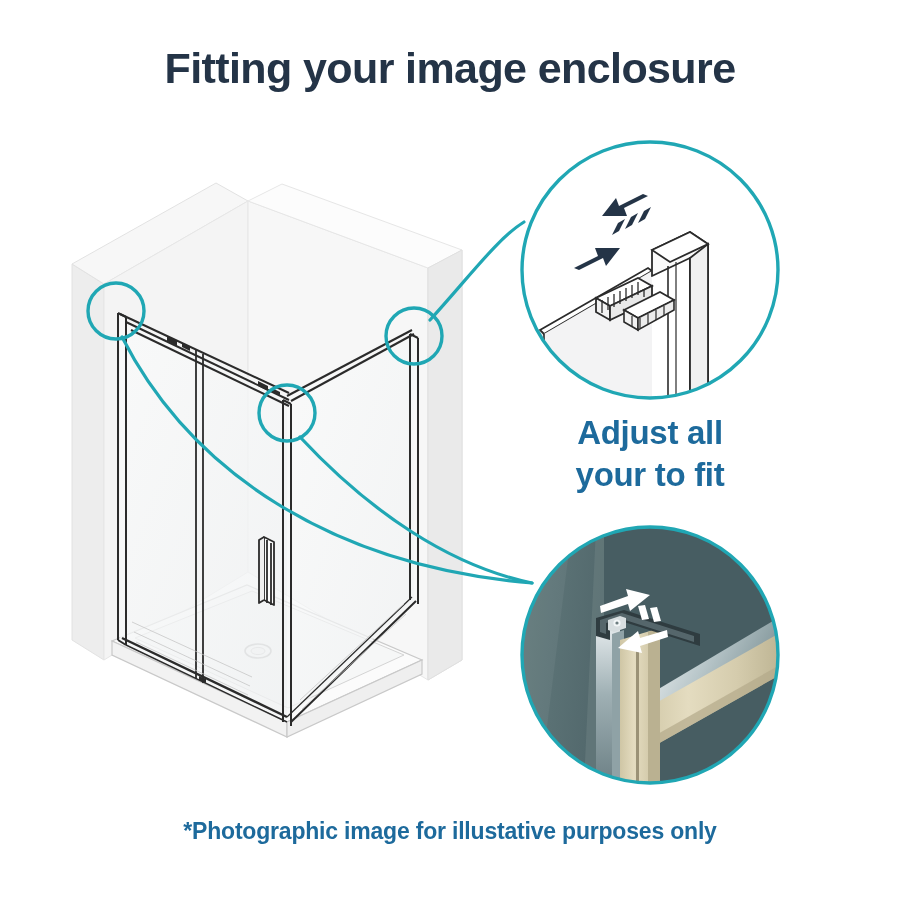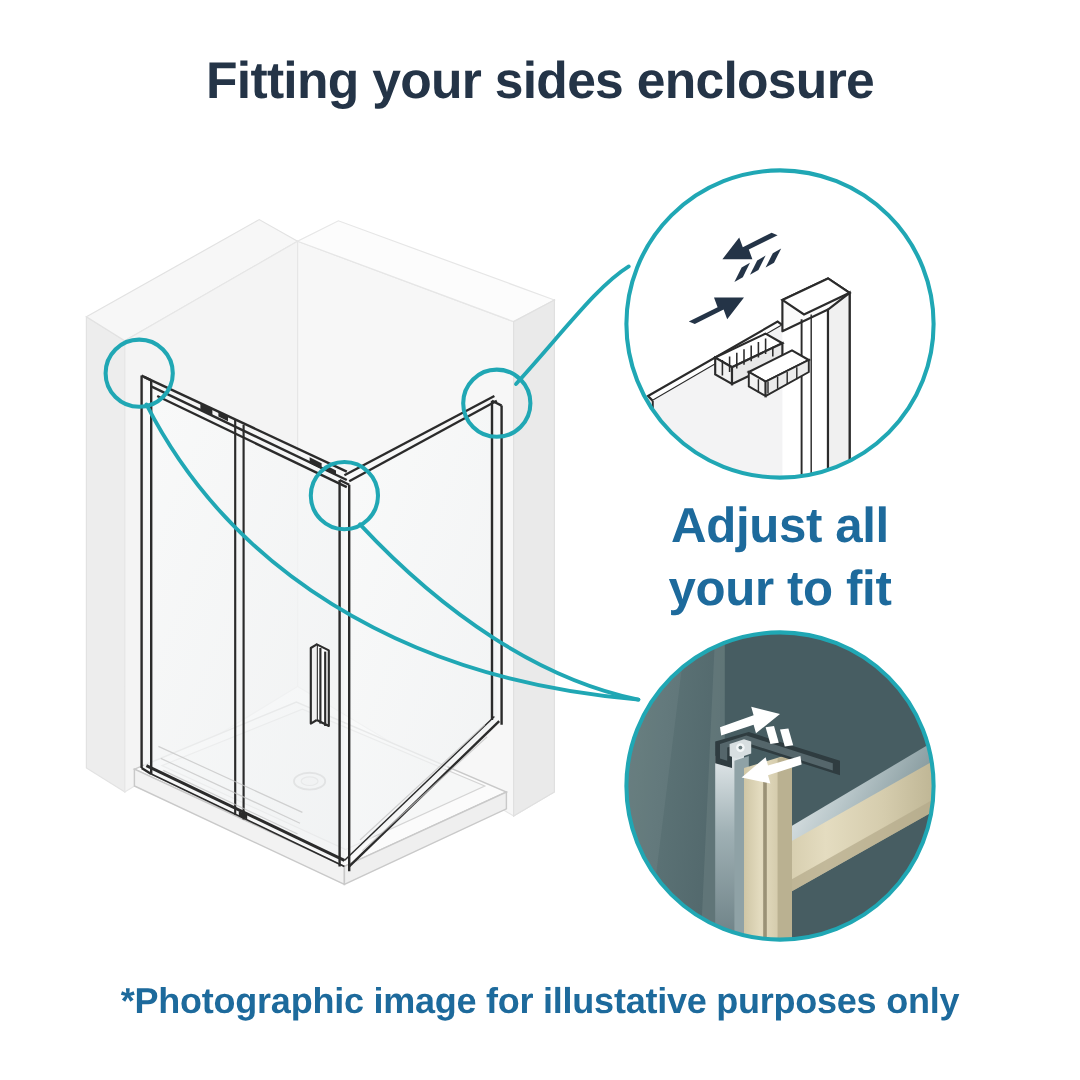--- a/index.html
+++ b/index.html
@@ -18,31 +18,31 @@
     font-size:43px;
     font-weight:700;
     letter-spacing:-0.6px;
     color:#243447;
     line-height:1.1;
   }
   .callout-text{
     position:absolute;
     left:520px;top:412px;width:260px;
     text-align:center;
-    font-size:41px;
+    font-size:33px;
     font-weight:700;
     line-height:1.28;
     color:#1d6a9c;
     letter-spacing:-0.3px;
   }
   .footer{
     position:absolute;
     left:0;top:818px;width:900px;
     text-align:center;
-    font-size:30px;
+    font-size:23px;
     font-weight:700;
     color:#1d6a9c;
     letter-spacing:-0.2px;
   }
   .svg-layer{position:absolute;left:0;top:0;width:900px;height:900px;}
 </style>
 </head>
 <body>
 
 <div id="stage">
@@ -275,21 +275,21 @@
         <path d="M600,606 L628,596 L626,589 L650,595 L630,611 L628,604 L601,613 Z"></path>
         <path d="M668,637 L640,646 L642,653 L618,648 L638,631 L640,638 L667,630 Z"></path>
         <path d="M638,606 l7,-1 l4,14 l-7,1 Z"></path>
         <path d="M650,608 l7,-1 l4,14 l-7,1 Z"></path>
       </g>
 
       <circle cx="650" cy="655" r="128" fill="none" stroke="#20a7b4" stroke-width="3.4"></circle>
     </g>
   </svg>
 
-  <div class="title">Fitting your sides enclosure</div>
+  <div class="title">Fitting your image enclosure</div>
 
   <div class="callout-text">
     <div>Adjust all</div>
     <div>your to fit</div>
   </div>
 
   <div class="footer">*Photographic image for illustative purposes only</div>
 
 </div>
 

